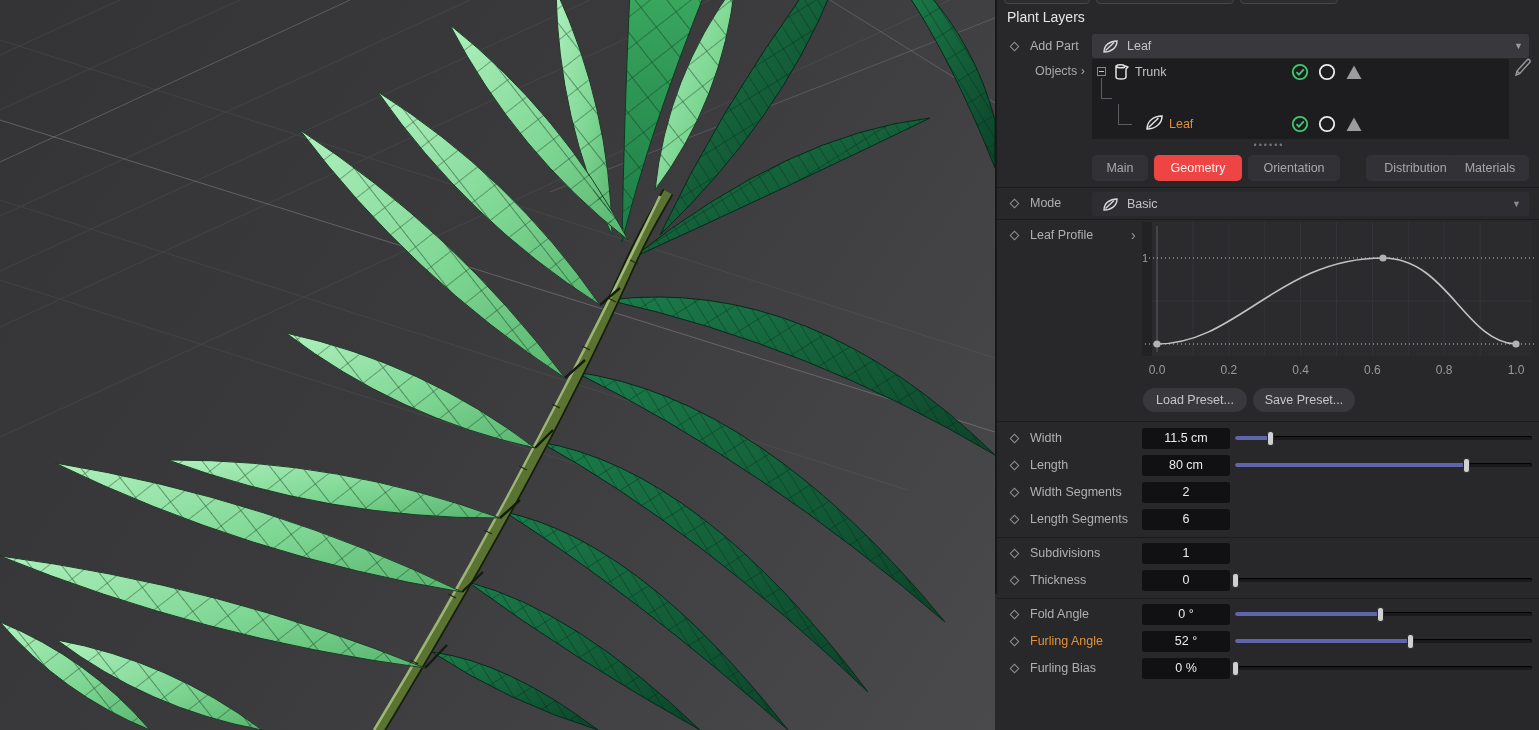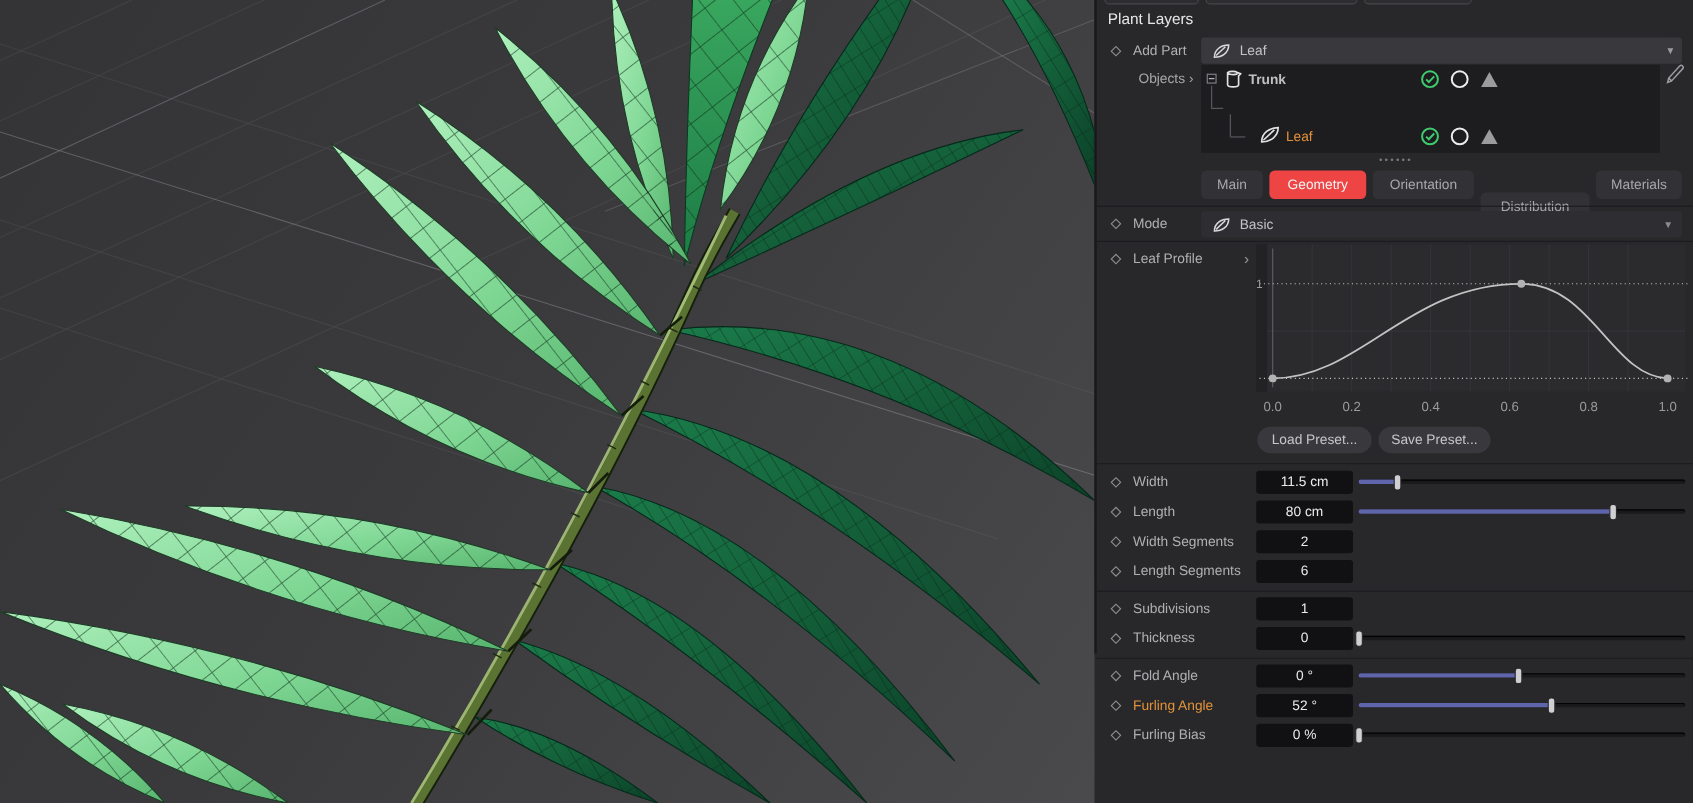--- a/index.html
+++ b/index.html
@@ -254,21 +254,21 @@
       <div class="tconn" style="left:9px;top:19px;width:1px;height:20px;"></div>
       <div class="tconn" style="left:9px;top:39px;width:11px;height:1px;"></div>
       <div class="tconn" style="left:26px;top:45px;width:1px;height:20px;"></div>
       <div class="tconn" style="left:26px;top:65px;width:14px;height:1px;"></div>
 
       <div class="trow" style="top:0;">
         <span class="texp" style="left:5px;"></span>
         <svg class="tico" style="left:20px;" width="18" height="20" viewBox="0 0 18 20">
           <path d="M4,4 v11 a5,2 0 0 0 10,0 v-8 l2,-2 -3,-1 a5,2 0 0 0 -9,0 z M4,4 a5,2 0 0 0 9,1" fill="none" stroke="#e2e2e4" stroke-width="1.5" stroke-linejoin="round"></path>
         </svg>
-        <span class="tlabel" style="left:43px;font-weight:bold;">Trunk</span>
+        <span class="tlabel" style="left:43px;">Trunk</span>
         <div class="tstat" style="left:199px;">
           <svg width="18" height="18" viewBox="0 0 18 18">
             <circle cx="9" cy="9" r="7.2" fill="none" stroke="#3fcb6e" stroke-width="1.8"></circle>
             <path d="M5.5,9.2 l2.4,2.4 L12.8,6.4" fill="none" stroke="#3fcb6e" stroke-width="1.8"></path>
           </svg>
           <svg width="18" height="18" viewBox="0 0 18 18">
             <circle cx="9" cy="9" r="7.2" fill="none" stroke="#ececee" stroke-width="1.8"></circle>
           </svg>
           <svg width="18" height="18" viewBox="0 0 18 18">
             <polygon points="9,2.5 16.5,16 1.5,16" fill="#9c9c9e"></polygon>
@@ -305,21 +305,21 @@
 
     <div class="tab" style="left:95px;width:56px;">
         <span>Main</span>
       </div>
     <div class="tab active" style="left:157px;width:88px;">
         <span>Geometry</span>
       </div>
     <div class="tab" style="left:251px;width:92px;">
         <span>Orientation</span>
       </div>
-    <div class="tab" style="left:349px;width:99px;margin-top:20px;">
+    <div class="tab" style="left:369px;width:99px;">
         <span>Distribution</span>
       </div>
     <div class="tab" style="left:454px;width:78px;">
         <span>Materials</span>
       </div>
 
     <div class="sep" style="top:187px;"></div>
 
     <span class="dmd" style="left:14px;top:200px;"></span>
     <span class="rowlab" style="top:196px;">Mode</span>

